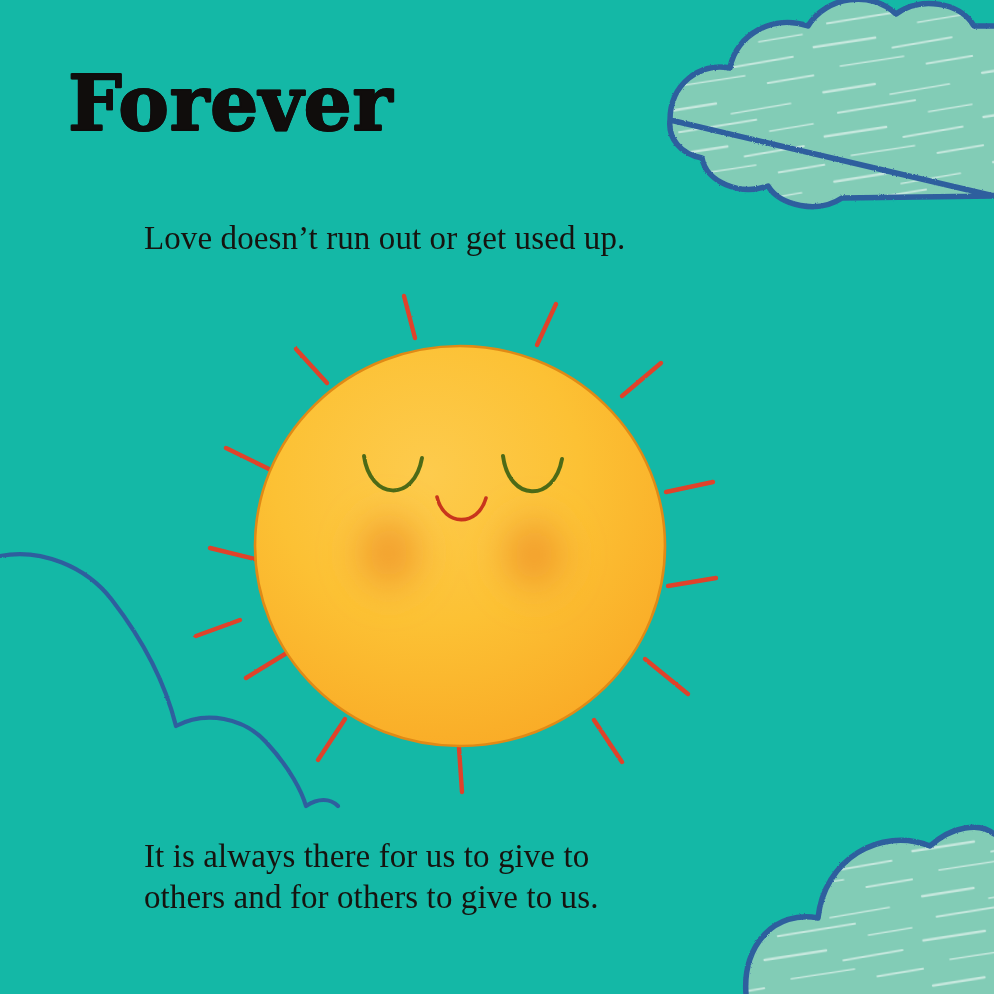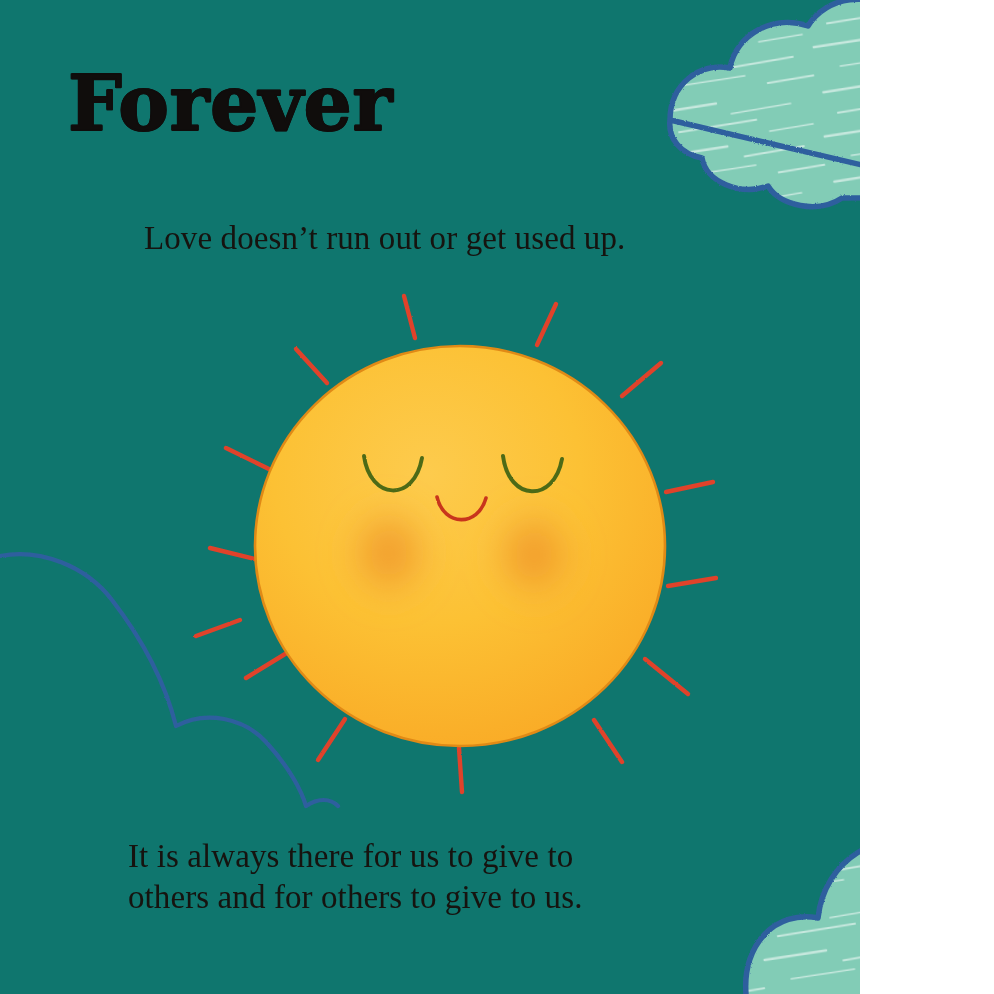--- a/index.html
+++ b/index.html
@@ -6,23 +6,23 @@
   html, body {
     margin: 0;
     padding: 0;
     background: #ffffff;
   }
   body {
     font-family: "Liberation Serif", "DejaVu Serif", serif;
   }
   #page {
     position: relative;
-    width: 860px;
+    width: 994px;
     height: 994px;
-    background: #0f766e;
+    background: #14b8a6;
     overflow: hidden;
   }
 
   
   .art-layer {
     position: absolute;
     left: 0;
     top: 0;
     width: 994px;
     height: 994px;
@@ -56,21 +56,21 @@
     line-height: 41px;
     color: #16130f;
     letter-spacing: 0.1px;
     white-space: pre;
   }
   #intro-text {
     left: 144px;
     top: 218px;
   }
   #closing-text {
-    left: 128px;
+    left: 144px;
     top: 836px;
   }
 </style>
 </head>
 <body>
 
 <div id="page">
 
   <svg class="art-layer" viewBox="0 0 994 994" width="994" height="994" xmlns="http://www.w3.org/2000/svg">
     <defs>

